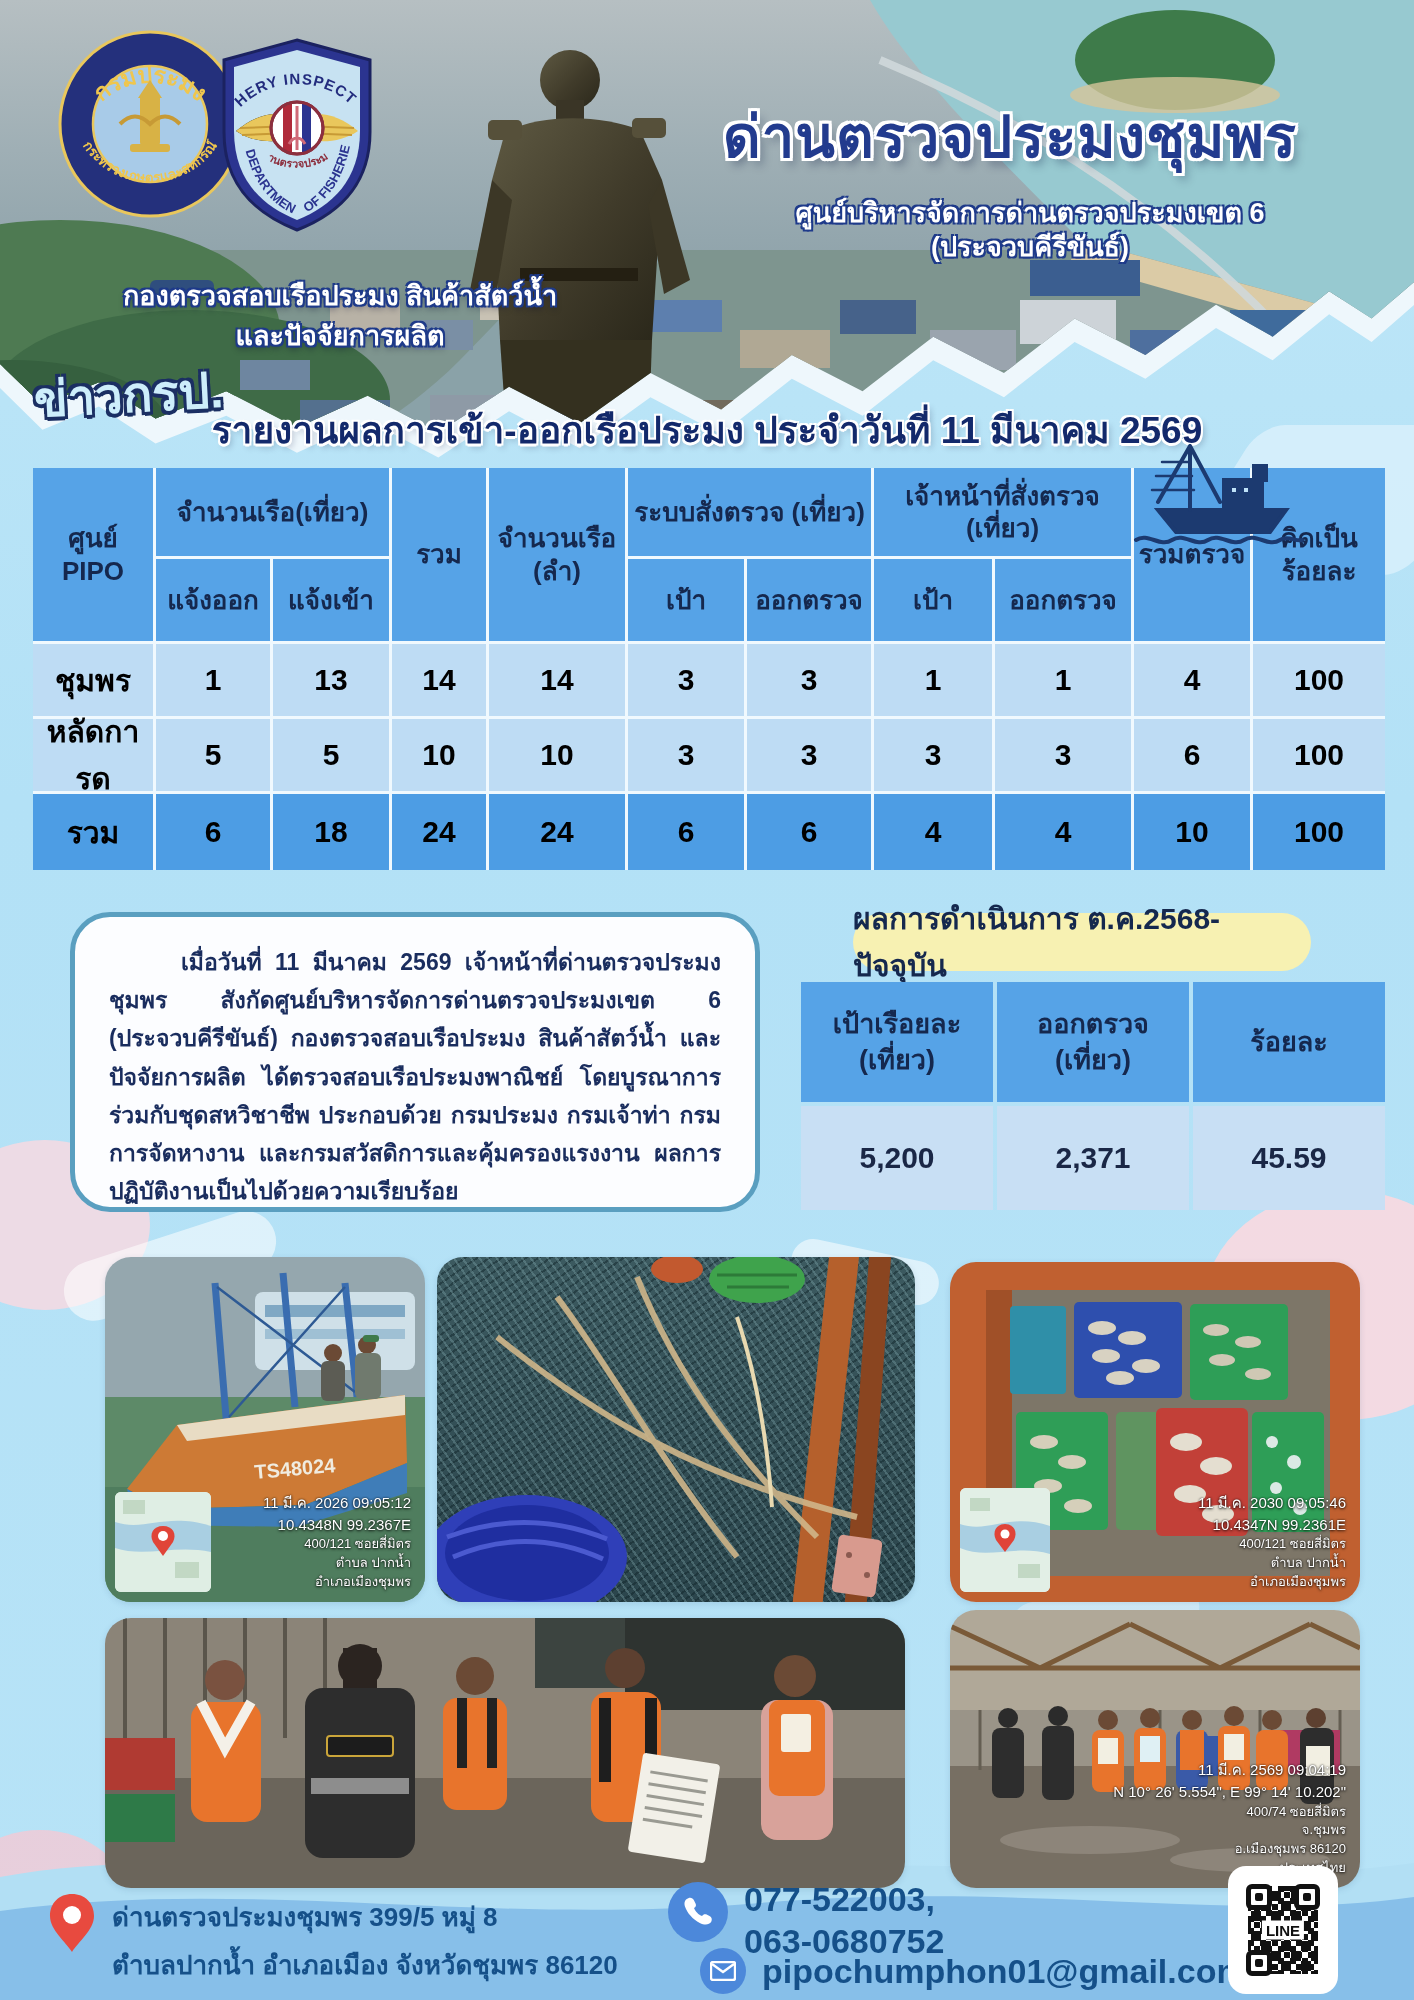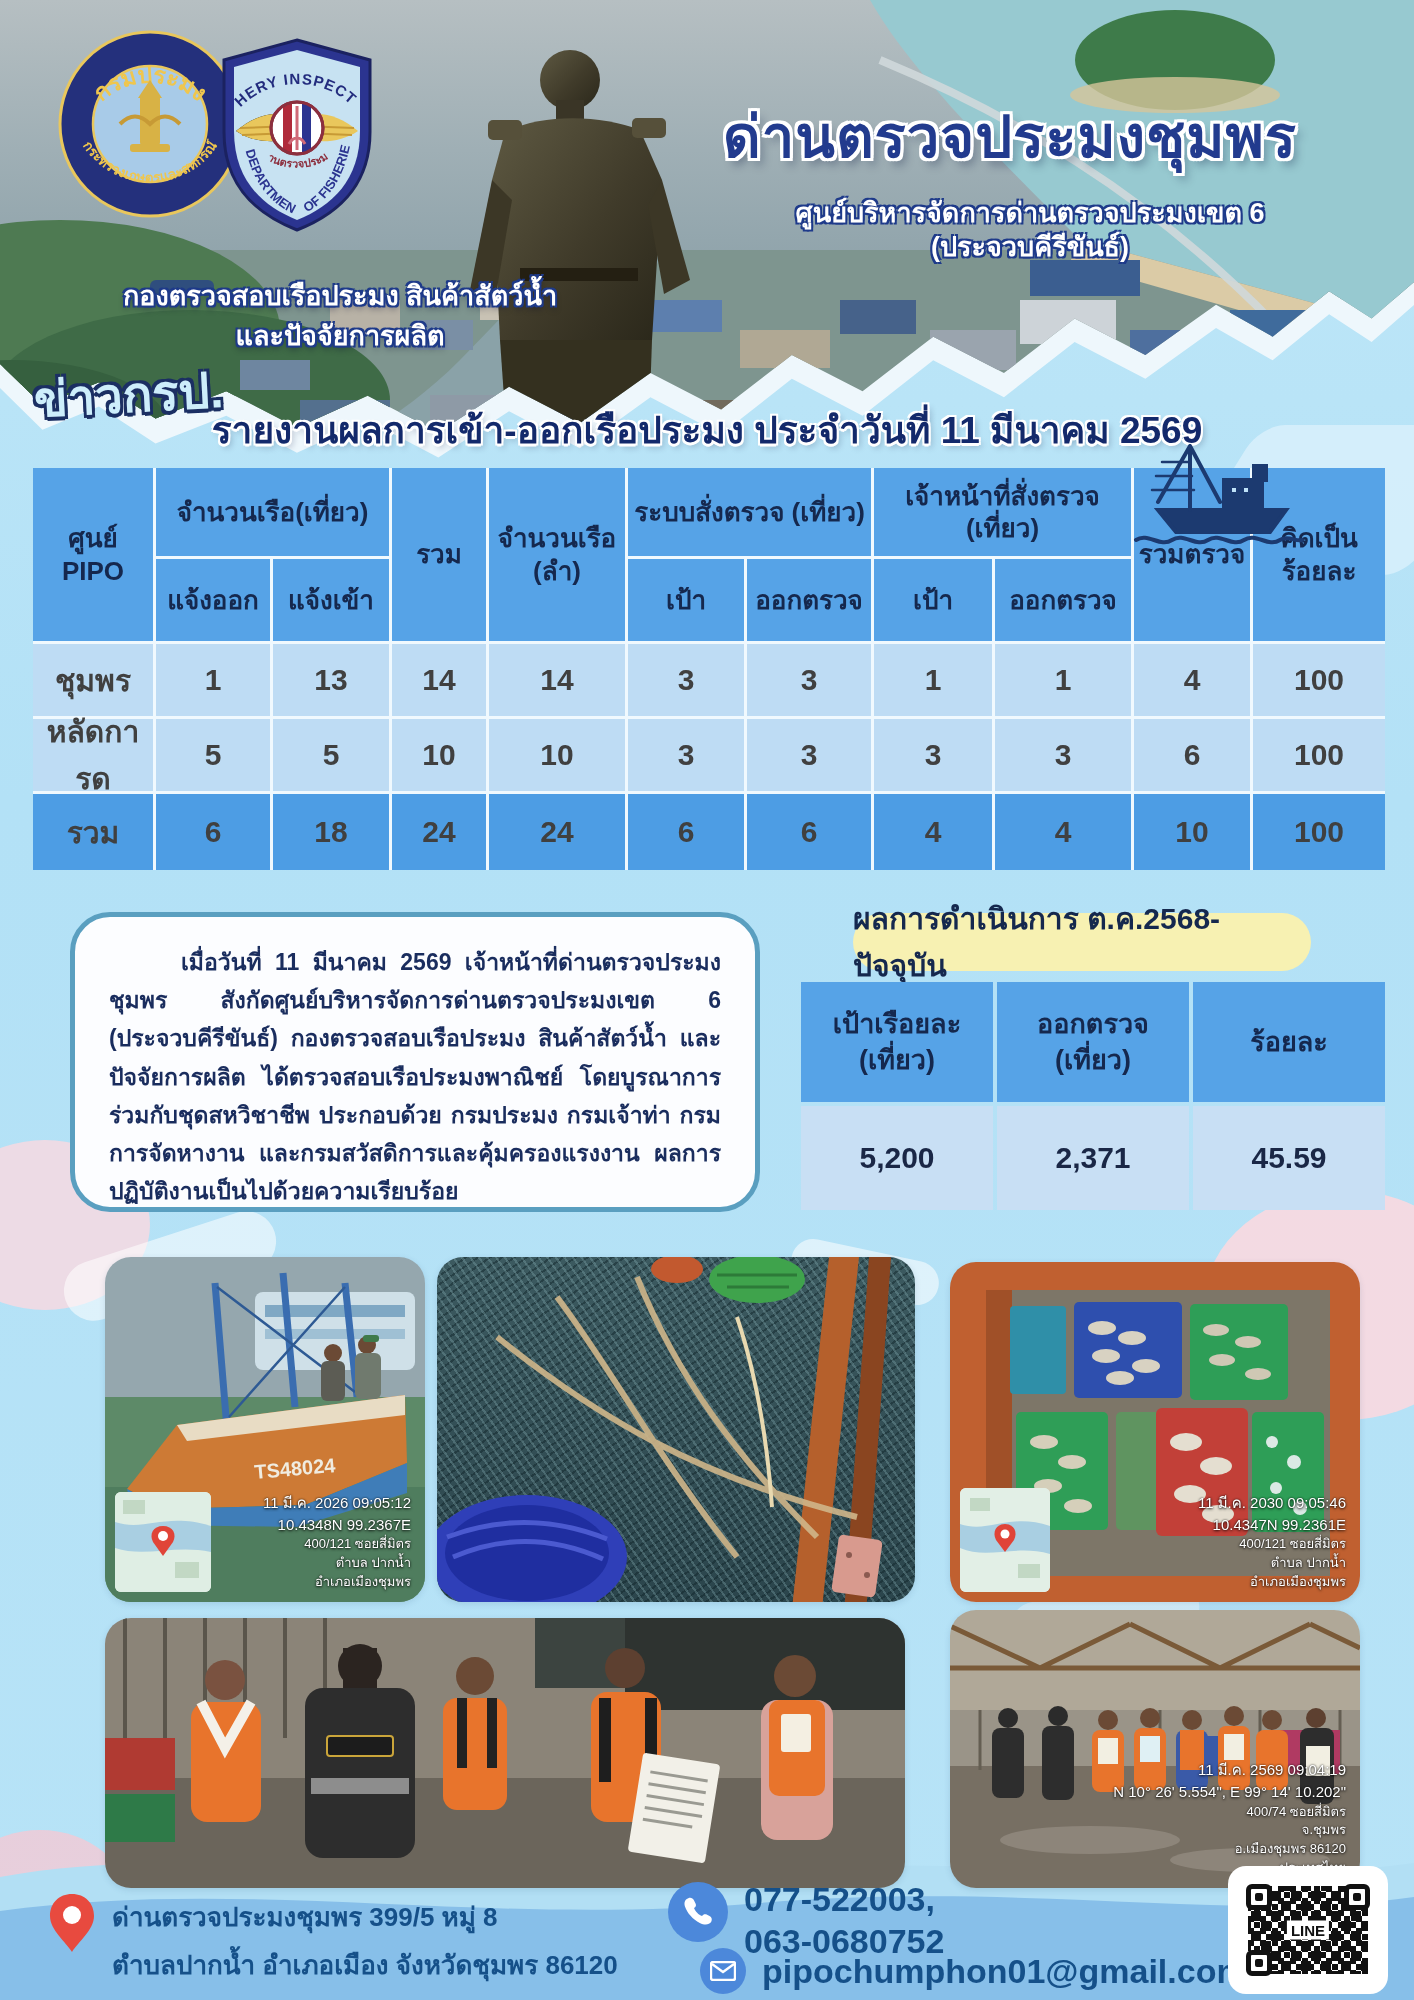--- a/index.html
+++ b/index.html
@@ -27,21 +27,21 @@
   
   .report-title{left:0;top:400px;width:1414px;text-align:center;font-size:37px;font-weight:bold;color:#13296b;z-index:5;
     text-shadow:-2px -2px 0 #fff,2px -2px 0 #fff,-2px 2px 0 #fff,2px 2px 0 #fff,0 3px 0 #fff,3px 4px 6px rgba(10,20,60,.25);}
   .boat-icon{left:1128px;top:432px;width:180px;height:120px;z-index:7;}
   .main-table{left:33px;top:468px;display:grid;z-index:4;
     grid-template-columns:120px 114px 116px 94px 136px 116px 124px 118px 136px 116px 132px;
     grid-template-rows:88px 82px 72px 72px 76px;gap:3px;background:#f0f9fe;padding:0;}
   .hcell{background:#56a3e7;display:flex;align-items:center;justify-content:center;text-align:center;
          font-size:26px;font-weight:bold;color:#15284e;line-height:1.25;padding:2px;}
   .dcell{background:#bedcf4;display:flex;align-items:center;justify-content:center;text-align:center;
-         font-size:30px;font-weight:600;color:#404040;}
+         font-size:30px;font-weight:600;color:#000000;}
   .dcell.sumrow{background:#4d9de4;}
   .streak{right:-40px;top:425px;width:240px;height:150px;background:#d8f0fb;opacity:.85;transform:skewX(-32deg);border-radius:24px;z-index:1;}
 
   
   .summary{left:70px;top:912px;width:690px;height:300px;background:#fcfdff;border:5px solid #5a9fc0;border-radius:40px;
     box-sizing:border-box;padding:26px 34px;z-index:4;}
   .summary p{margin:0;font-size:23px;font-weight:bold;color:#1a2d5e;line-height:1.66;text-align:justify;text-indent:72px;}
   .perf-badge{left:853px;top:913px;width:458px;height:58px;background:#f7f1b2;border-radius:30px;display:flex;align-items:center;justify-content:center;
     font-size:30px;font-weight:bold;color:#15284e;z-index:4;}
   .perf-table{left:801px;top:982px;display:grid;grid-template-columns:192px 192px 192px;grid-template-rows:120px 104px;gap:4px;z-index:4;}
@@ -67,21 +67,21 @@
   
   .blob{border-radius:50%;z-index:0;}
   .cloud{background:#fff;opacity:.55;border-radius:60px;z-index:1;}
 
   
   .footer-wave{left:0;bottom:0;width:1414px;height:175px;z-index:2;}
   .footer-item{z-index:5;}
   .addr{font-size:26px;font-weight:bold;color:#155089;z-index:5;}
   .contact{font-size:34px;font-weight:bold;color:#155089;z-index:5;}
   .icon-circle{width:60px;height:60px;border-radius:50%;background:#4c88da;display:flex;align-items:center;justify-content:center;z-index:5;}
-  .qr{left:1228px;top:1866px;width:160px;height:128px;background:#fff;border-radius:18px;z-index:5;padding:20px;box-sizing:border-box;}
+  .qr{left:1228px;top:1866px;width:110px;height:128px;background:#fff;border-radius:18px;z-index:5;padding:20px;box-sizing:border-box;}
   .qr-pattern{position:relative;width:100%;height:100%;
     background-image:
       repeating-conic-gradient(#111 0 25%,transparent 0 50%),
       repeating-conic-gradient(transparent 0 25%,#111 0 50%);
     background-size:12px 12px,20px 20px;background-position:0 0,3px 5px;}
   .qr-finder{position:absolute;width:26px;height:26px;background:#fff;border:5px solid #111;border-radius:6px;box-sizing:border-box;}
   .qr-finder::after{content:"";position:absolute;left:4px;top:4px;width:8px;height:8px;background:#111;border-radius:2px;}
   .qr-center{position:absolute;left:50%;top:50%;transform:translate(-50%,-50%);background:#fff;padding:1px 4px;
     font-size:15px;font-weight:bold;color:#111;letter-spacing:0;}
 </style>

